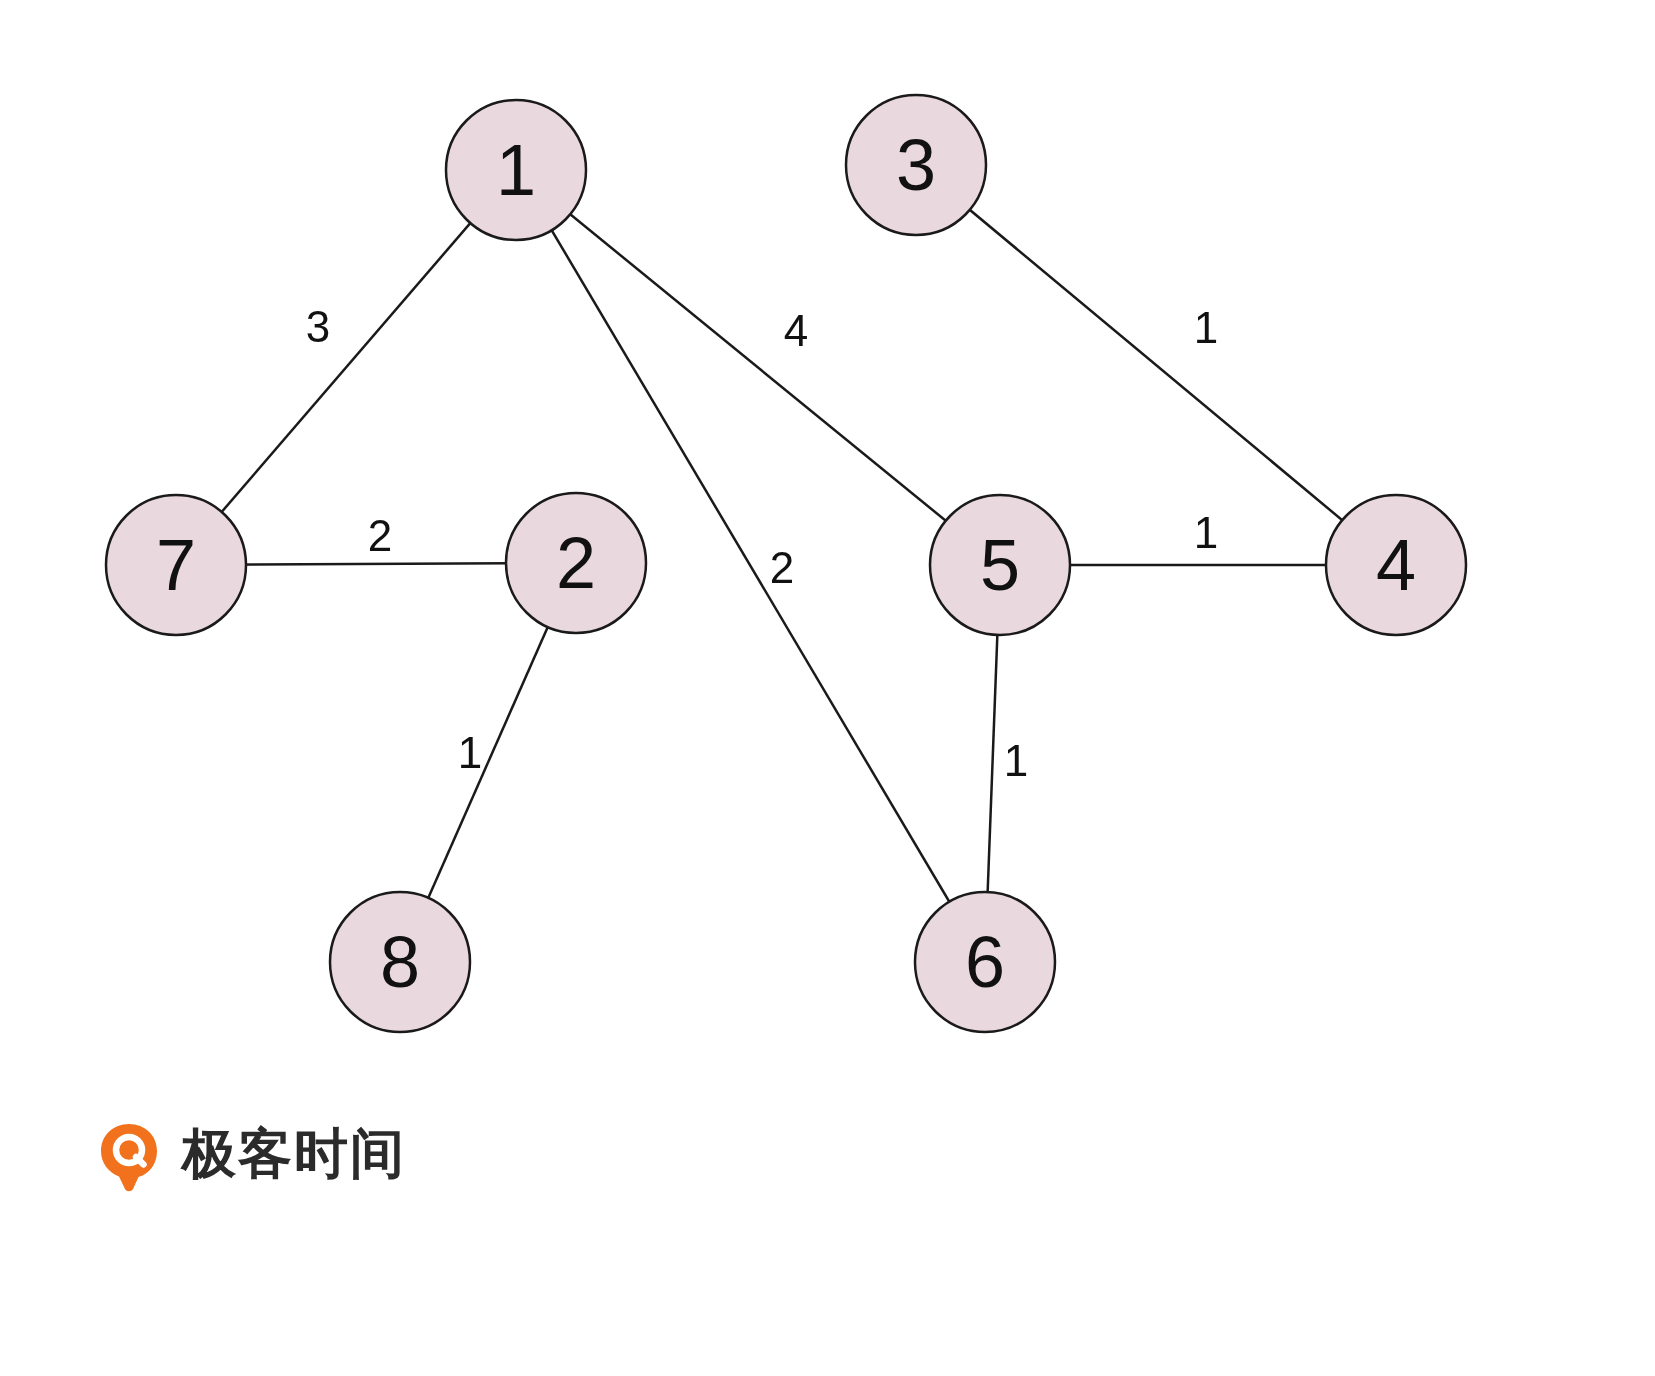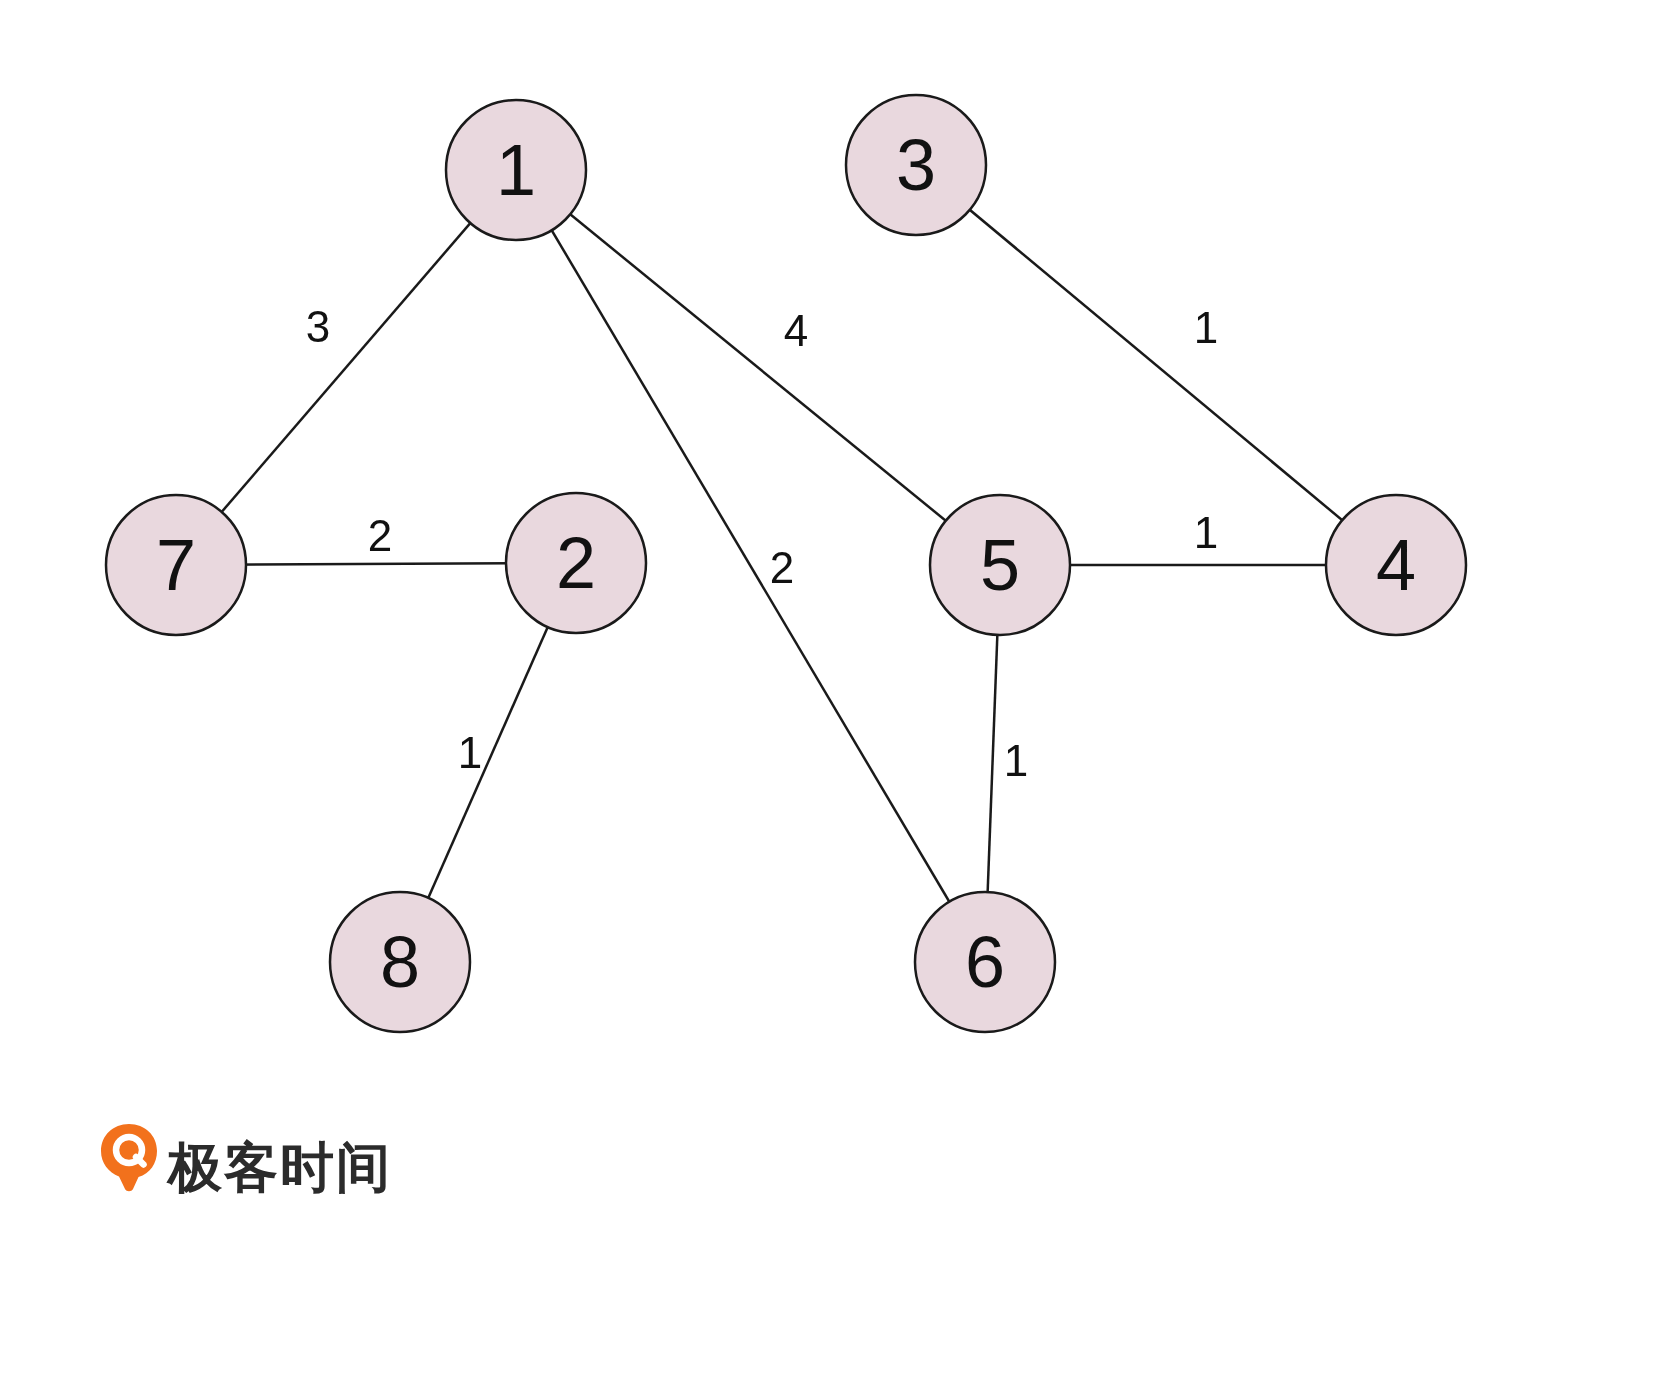--- a/index.html
+++ b/index.html
@@ -24,22 +24,22 @@
     display: block;
   }
   #graph-svg text {
     font-family: "Liberation Sans", sans-serif;
   }
   .footer {
     position: absolute;
     left: 98px;
     top: 1122px;
     display: flex;
-    align-items: flex-end;
-    gap: 8px;
+    align-items: flex-start;
+    gap: 22px;
   }
   .logo-icon svg {
     display: block;
   }
   .logo-text {
     font-size: 54px;
     font-weight: 700;
     letter-spacing: 2px;
     line-height: 1;
     padding-top: 4px;

